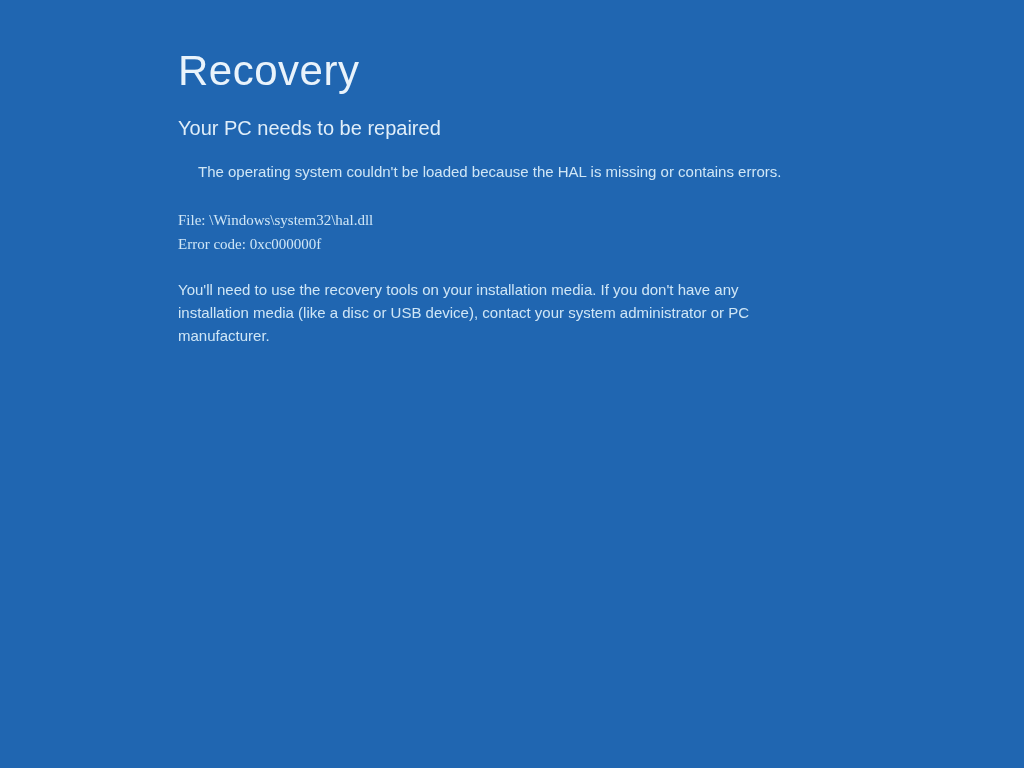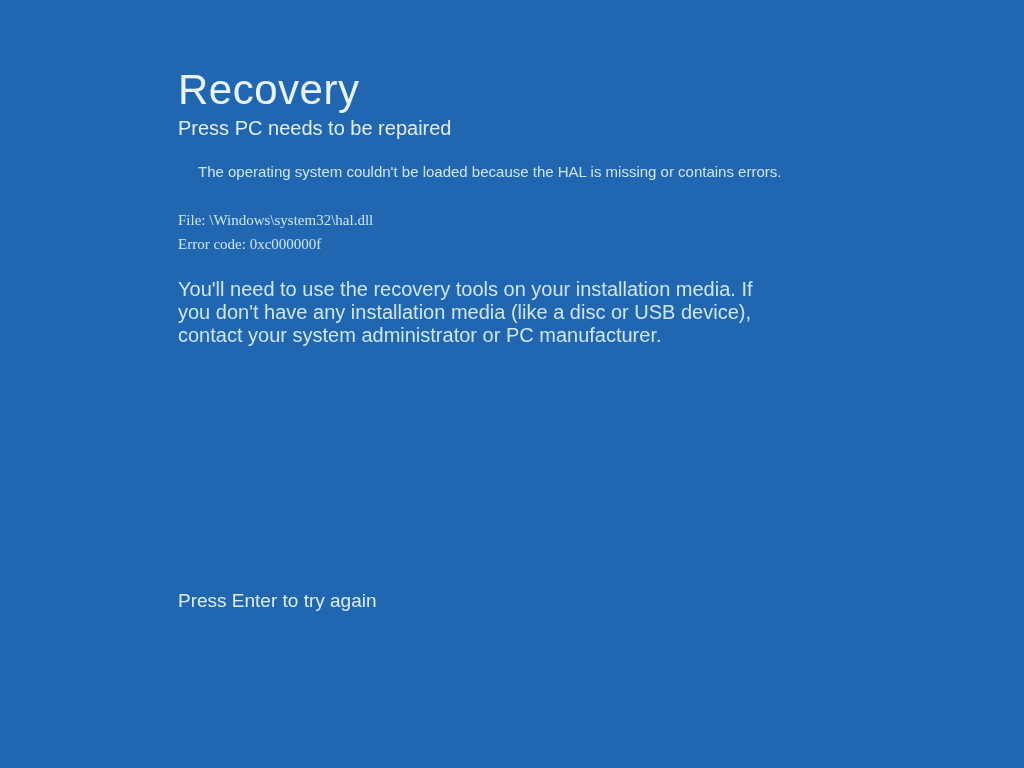--- a/index.html
+++ b/index.html
@@ -17,21 +17,20 @@
   }
   .abs { position: absolute; left: 178px; }
 
   .title {
     top: 46px;
     font-size: 42px;
     font-weight: 300;
     letter-spacing: 0.5px;
     color: #E9F3FB;
     line-height: 1.2;
-    margin-top: 19px;
   }
   .subtitle {
     top: 117px;
     font-size: 20px;
     font-weight: 400;
     color: #E0EEF9;
   }
   .message {
     top: 163px;
     font-size: 15px;
@@ -40,44 +39,43 @@
   }
   .file-block {
     top: 208px;
     font-size: 15px;
     color: #CFE6F6;
     line-height: 24px;
     font-family: Liberation Serif, serif;
   }
   .advice {
     top: 278px;
-    font-size: 20px;
+    font-size: 15px;
     color: #CFE6F6;
     line-height: 23px;
     max-width: 612px;
   }
   .actions {
     top: 586px;
     font-size: 19px;
     color: #DEEEF9;
     line-height: 30px;
   }
   .actions div { margin: 0; }
 </style>
 </head>
 <body>
 
 <div class="abs title">Recovery</div>
 
-<div class="abs subtitle">Press PC needs to be repaired</div>
+<div class="abs subtitle">Your PC needs to be repaired</div>
 
 <div class="abs message">The operating system couldn't be loaded because the HAL is missing or contains errors.</div>
 
 <div class="abs file-block">
   <div>File: \Windows\system32\hal.dll</div>
   <div>Error code: 0xc000000f</div>
 </div>
 
 <div class="abs advice">You'll need to use the recovery tools on your installation media. If you don't have any installation media (like a disc or USB device), contact your system administrator or PC manufacturer.</div>
 
 <div class="abs actions">
-  <div>Press Enter to try again</div>
 </div>
 
 </body></html>

